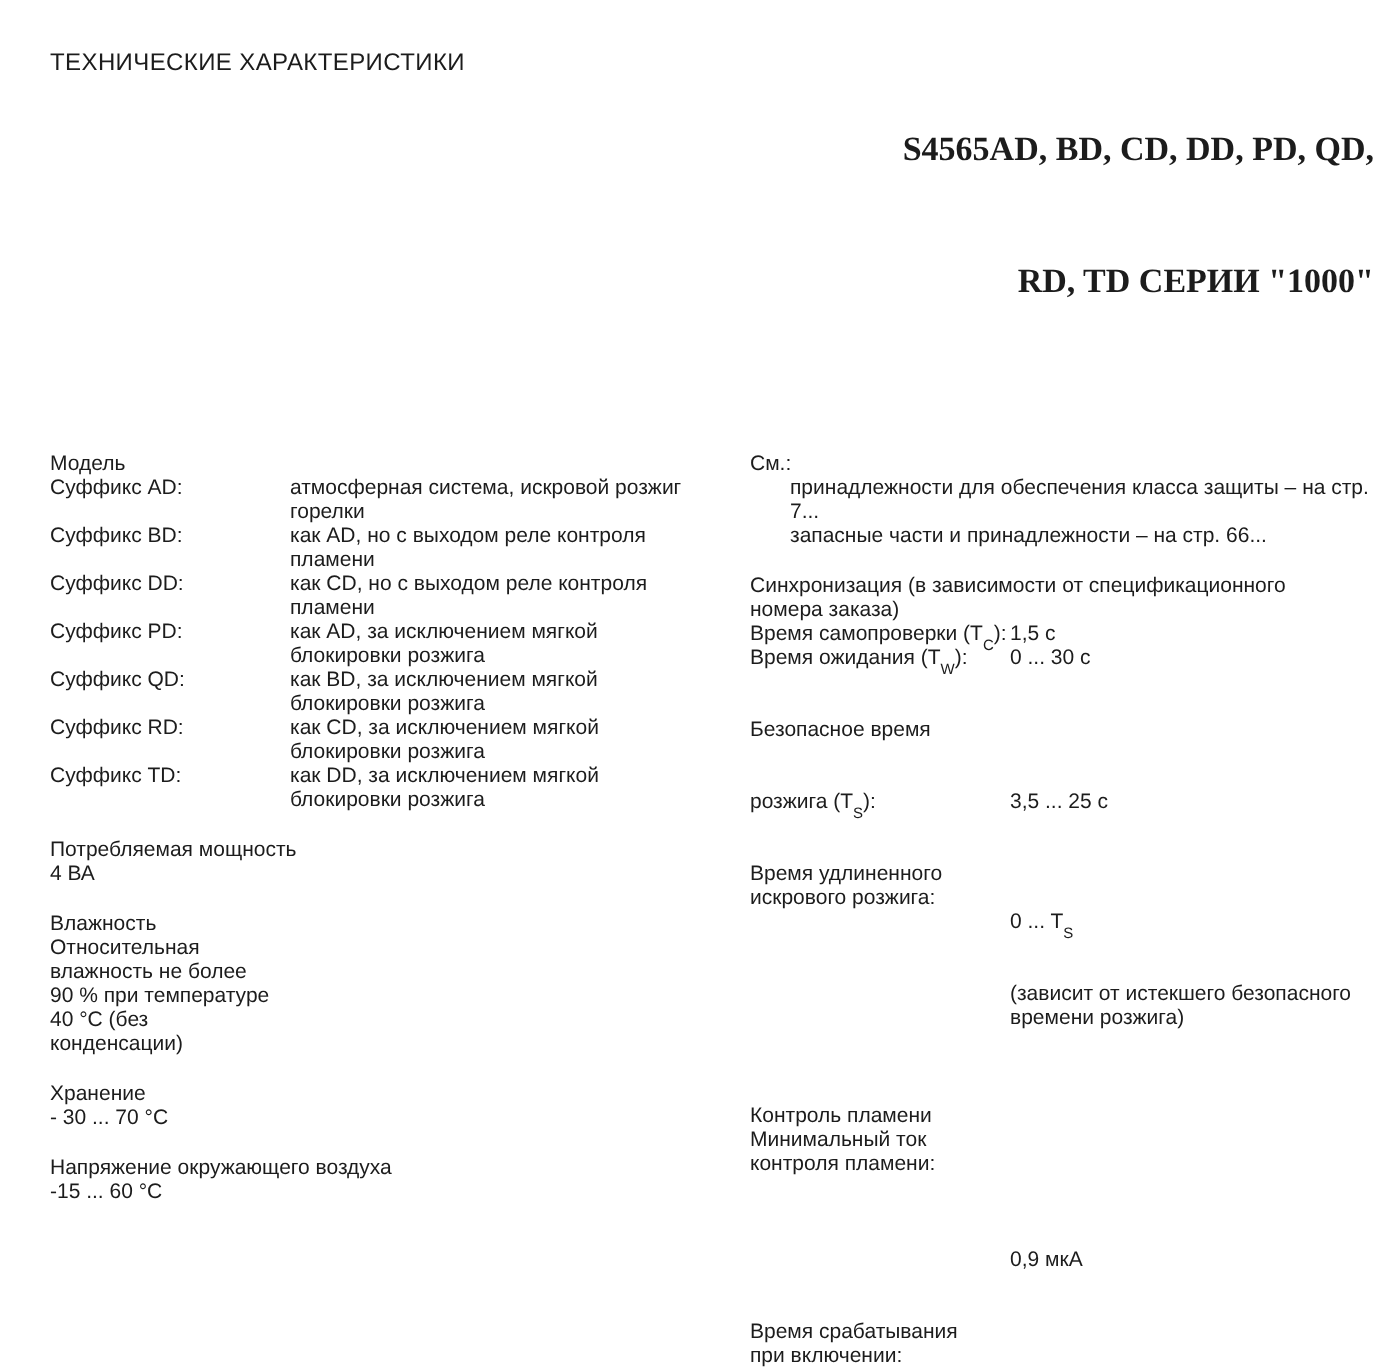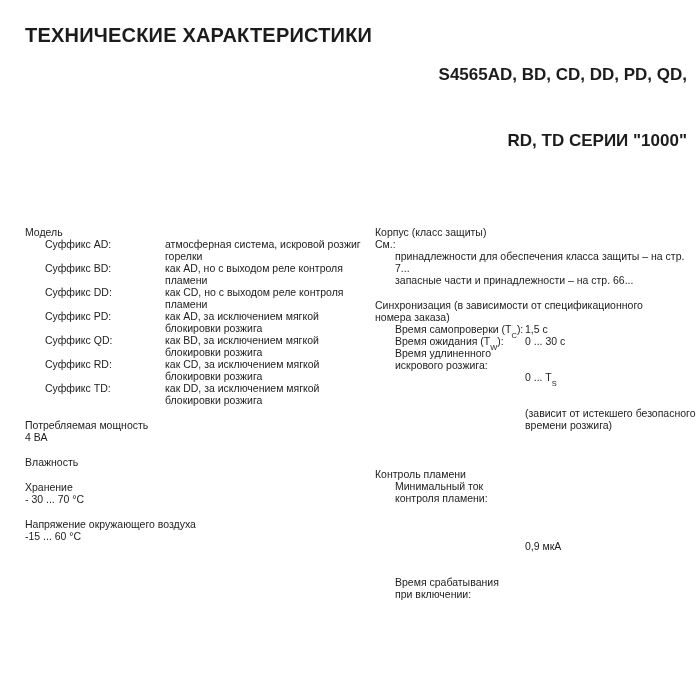--- a/index.html
+++ b/index.html
@@ -7,38 +7,39 @@
   body {
     background: #ffffff;
     font-family: "Liberation Sans", "DejaVu Sans", sans-serif;
     color: #1c1c1c;
     overflow: hidden;
   }
   .page { padding: 20px 13px 0 25px; width: 700px; }
 
   .header { display: flex; justify-content: space-between; align-items: flex-start; }
   .title-left {
-    font-size: 20px; font-weight: bold; letter-spacing: 0.2px; padding-top: 4px;
+    font-size: 12px; font-weight: normal; letter-spacing: 0.2px; padding-top: 4px;
     white-space: pre;
   }
   .title-right {
     font-size: 17px; font-weight: bold; text-align: right; line-height: 22px;
     white-space: pre;
+    font-family: Liberation Serif, serif;
   }
 
   .columns { display: flex; margin-top: 30px; font-size: 10.5px; line-height: 12px; }
   .col-left  { width: 340px; flex: none; }
   .col-right { width: 322px; flex: none; margin-left: 10px; }
 
   .sec { margin-top: 13px; }
   .sec:first-child { margin-top: 0; }
   .sec-head { font-weight: normal; white-space: pre; }
   .body { white-space: pre; }
 
-  .row { display: flex; align-items: flex-start; margin-left: 20px; }
+  .row { display: flex; align-items: flex-start; }
   .lbl { flex: none; white-space: pre; }
   .val { white-space: pre; }
   .col-left  .lbl { width: 120px; }
   .col-right .lbl { width: 130px; }
 
   .line { white-space: pre; }
   .spacer { height: 12px; }
 
   sub { font-size: 7.5px; position: relative; top: 2px; line-height: 0; }
 
@@ -102,54 +103,68 @@
       </div>
 
 
       <div class="sec">
         <div class="sec-head">Потребляемая мощность</div>
         <div class="body">4 ВА</div>
       </div>
 
       <div class="sec">
         <div class="sec-head">Влажность</div>
+        <div class="body">Относительная
+влажность не более
+90 % при температуре
+40 °C (без
+конденсации)</div>
       </div>
 
       <div class="sec">
         <div class="sec-head">Хранение</div>
         <div class="body">- 30 ... 70 °C</div>
       </div>
 
       <div class="sec">
         <div class="sec-head">Напряжение окружающего воздуха</div>
         <div class="body">-15 ... 60 °C</div>
       </div>
 
     </div>
 
     <div class="col-right">
 
       <div class="sec">
-        <div class="sec-head">Корпус (класс защиты)</div>
         <div class="see">См.:</div>
         <div class="indent">принадлежности для обеспечения класса защиты – на стр.
 7...</div>
         <div class="indent">запасные части и принадлежности – на стр. 66...</div>
       </div>
 
       <div class="sec">
         <div class="sec-head">Синхронизация (в зависимости от спецификационного
 номера заказа)</div>
         <div class="row">
           <div class="lbl"><span>Время самопроверки (T</span><sub>C</sub><span>):</span></div>
           <div class="val">1,5 с</div>
         </div>
         <div class="row">
           <div class="lbl"><span>Время ожидания (T</span><sub>W</sub><span>):</span></div>
           <div class="val">0 ... 30 с</div>
+        </div>
+        <div class="row">
+          <div class="lbl">
+            <div class="line">Безопасное время</div>
+            <div class="line"><span>розжига (T</span><sub>S</sub><span>):</span></div>
+          </div>
+          <div class="val">
+            <div class="spacer"></div>
+            <div class="line">3,5 ... 25 с</div>
+          </div>
         </div>
         <div class="row">
           <div class="lbl">Время удлиненного
 искрового розжига:</div>
           <div class="val">
             <div class="line"><span>0 ... T</span><sub>S</sub></div>
             <div class="line">(зависит от истекшего безопасного
 времени розжига)</div>
           </div>
         </div>

